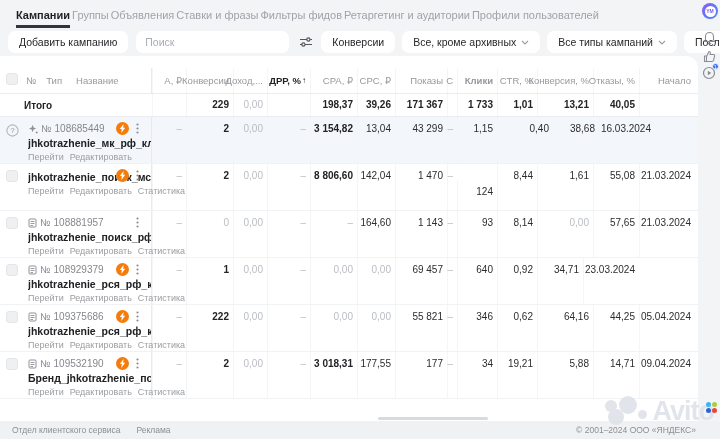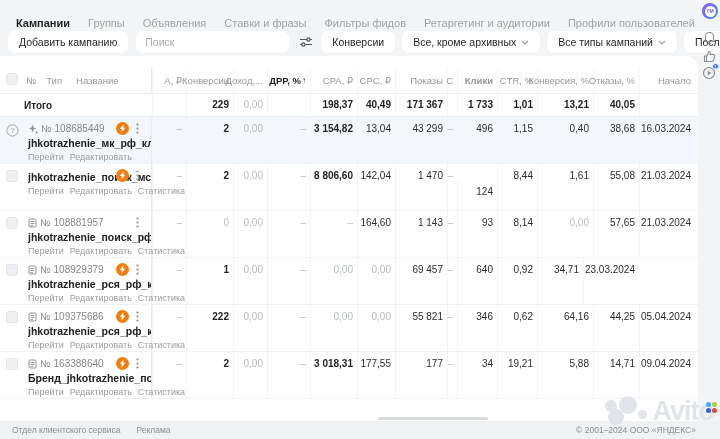--- a/index.html
+++ b/index.html
@@ -1,20 +1,20 @@
 <!DOCTYPE html>
 <html style="--hl: #f3f6fa;"><head>
 <meta charset="utf-8">
 <style>
   *{margin:0;padding:0;box-sizing:border-box}
   html,body{width:720px;height:439px;overflow:hidden}
   .page{position:relative;width:720px;height:439px;background:#f3f4f6;font-family:"Liberation Sans","DejaVu Sans",sans-serif;overflow:hidden}
 
   
-  .topnav{display:flex;gap:18px;padding:17px 0 0 16px;height:28px;align-items:flex-start}
+  .topnav{display:flex;gap:2px;padding:9px 0 0 16px;height:28px;align-items:flex-start}
   .tab{font-size:11px;color:#9fa3a9;padding-bottom:4px;white-space:nowrap;cursor:pointer}
   .tab.active{color:#1f2023;font-weight:700;border-bottom:3px solid #33343a}
 
   
   .toolbar{position:absolute;top:31px;left:8px;width:690px;display:flex;align-items:center;gap:8px}
   .btn,.pill{background:#fff;border:none;border-radius:7px;height:22px;font-size:10.5px;color:#26272b;padding:0 11px;display:flex;align-items:center;gap:5px;white-space:nowrap;cursor:pointer}
   .search{background:#fff;border:none;border-radius:7px;height:22px;width:158px;font-size:10.5px;padding:0 9px;color:#26272b;outline:none}
   .search::placeholder{color:#a9adb4}
   .tune{display:flex;align-items:center;cursor:pointer;margin-left:2px}
   .pills{margin-left:auto;display:flex;gap:7px;align-items:center}
@@ -174,21 +174,21 @@
           <span>Начало</span>
         </div>
       </div>
     <div class="totals">
       <div class="totals-label">Итого</div>
     <div class="td" style="flex: 0 0 34px; width: 34px;"></div>
         <div class="td b" style="flex: 0 0 47px; width: 47px;">229</div>
         <div class="td m" style="flex: 0 0 34px; width: 34px;">0,00</div>
         <div class="td" style="flex: 0 0 43px; width: 43px;"></div>
         <div class="td b" style="flex: 0 0 47px; width: 47px;">198,37</div>
-        <div class="td b" style="flex: 0 0 38px; width: 38px;">40,49</div>
+        <div class="td b" style="flex: 0 0 38px; width: 38px;">39,26</div>
         <div class="td b" style="flex: 0 0 52px; width: 52px;">171 367</div>
         <div class="td" style="flex: 0 0 10px; width: 10px;"></div>
         <div class="td b" style="flex: 0 0 40px; width: 40px;">1 733</div>
         <div class="td b" style="flex: 0 0 40px; width: 40px;">1,01</div>
         <div class="td b" style="flex: 0 0 56px; width: 56px;">13,21</div>
         <div class="td b" style="flex: 0 0 46px; width: 46px;">40,05</div>
         <div class="td" style="flex: 0 0 56px; width: 56px;"></div>
       </div>
     <div>
         <div class="trow hl">
@@ -225,21 +225,20 @@
               </svg></span>
           </div>
           <div class="td m" style="flex: 0 0 34px; width: 34px;">–</div>
           <div class="td b" style="flex: 0 0 47px; width: 47px;">2</div>
           <div class="td m" style="flex: 0 0 34px; width: 34px;">0,00</div>
           <div class="td m" style="flex: 0 0 43px; width: 43px;">–</div>
           <div class="td b" style="flex: 0 0 47px; width: 47px;">3 154,82</div>
           <div class="td" style="flex: 0 0 38px; width: 38px;">13,04</div>
           <div class="td" style="flex: 0 0 52px; width: 52px;">43 299</div>
           <div class="td m" style="flex: 0 0 10px; width: 10px;">–</div>
-          <div class="td" style="flex: 0 0 40px; width: 40px;">496</div>
           <div class="td" style="flex: 0 0 40px; width: 40px;">1,15</div>
           <div class="td" style="flex: 0 0 56px; width: 56px;">0,40</div>
           <div class="td" style="flex: 0 0 46px; width: 46px;">38,68</div>
           <div class="td" style="flex: 0 0 56px; width: 56px;">16.03.2024</div>
         </div>
         <div class="trow">
           <div class="cell-check">
             <span class="checkbox"></span>
           </div>
           <div class="cell-name">
@@ -408,21 +407,21 @@
             <span class="checkbox"></span>
           </div>
           <div class="cell-name">
             <div class="line1">
               <span class="ticon">
                 <svg width="9" height="10" viewBox="0 0 9 10">
                   <rect x="1" y="1" width="7" height="8" rx="1" fill="none" stroke="#8f9298" stroke-width="1"></rect>
                   <path d="M2.5 3.5h4M2.5 5.5h4M2.5 7.5h2.5" stroke="#8f9298" stroke-width=".9" fill="none"></path>
                 </svg>
               </span>
-              <span class="cnum">№ 163388640</span>
+              <span class="cnum">№ 109532190</span>
             </div>
             <div class="rname">Бренд_jhkotrazhenie_поиск_рф</div>
             <div class="rlinks">
               <span class="rlink">Перейти</span>
               <span class="rlink">Редактировать</span>
               <span class="rlink">Статистика</span>
             </div>
             <span class="status" style="background: rgb(245, 124, 10);">
               <svg width="7" height="9" viewBox="0 0 7 9">
                 <path d="M4.6 0L.8 5h2L2.3 9l3.9-5.2h-2z" fill="#fff"></path>

